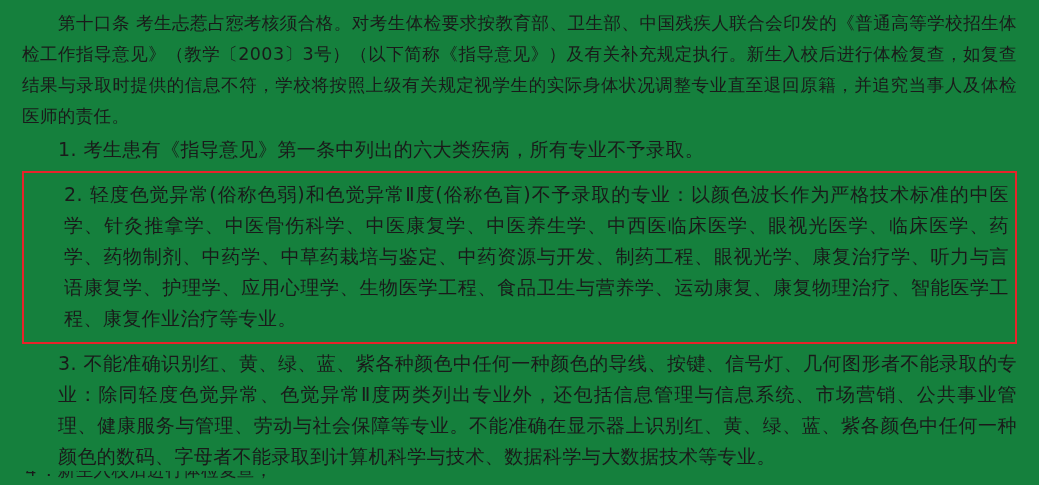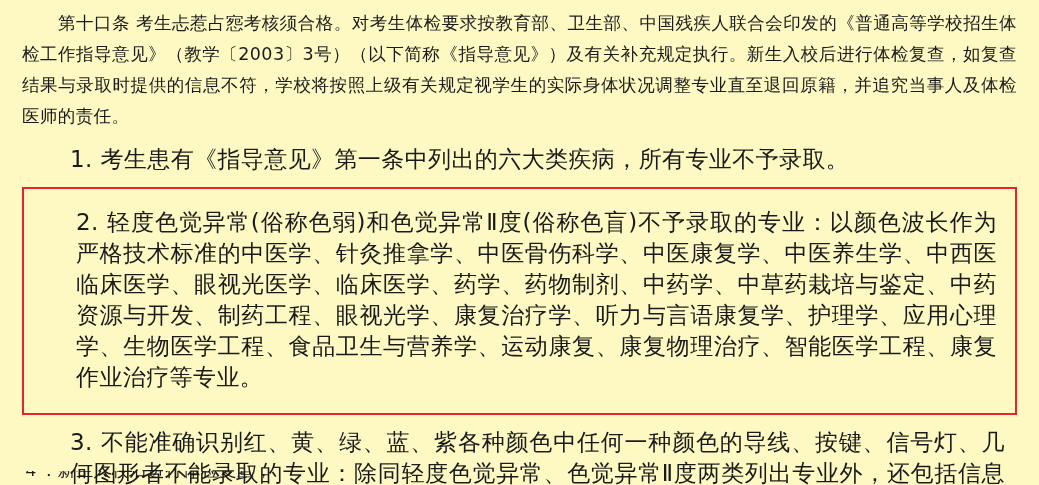--- a/index.html
+++ b/index.html
@@ -11,21 +11,21 @@
     width: 1039px;
     height: 485px;
     overflow: hidden;
     font-family: "DejaVu Sans", "Liberation Sans", sans-serif;
     color: #1b1b1b;
   }
   .page {
     position: relative;
     width: 1039px;
     height: 485px;
-    background: #fef9c3;
+    background: #15803d;
     padding: 0;
     box-sizing: border-box;
   }
   .doc-body {
     position: absolute;
     left: 0;
     top: 0;
     width: 1039px;
     padding: 8px 22px 0 22px;
     box-sizing: border-box;
@@ -43,25 +43,25 @@
   }
   .bold {
     font-weight: bold;
     letter-spacing: 1.2px;
   }
   .article-head {
     font-weight: bold;
     letter-spacing: 1px;
   }
   .list-item {
-    font-size: 23px;
+    font-size: 19px;
     line-height: 31px;
     letter-spacing: 0.4px;
     text-align: justify;
-    margin: 12px;
+    margin: 0;
     padding-left: 36px;
     text-indent: -0.0px;
     color: #1a1a1a;
   }
   .list-item .num {
     display: inline;
   }
   .highlight-box {
     position: relative;
     border: 2.5px solid #e8232a;

